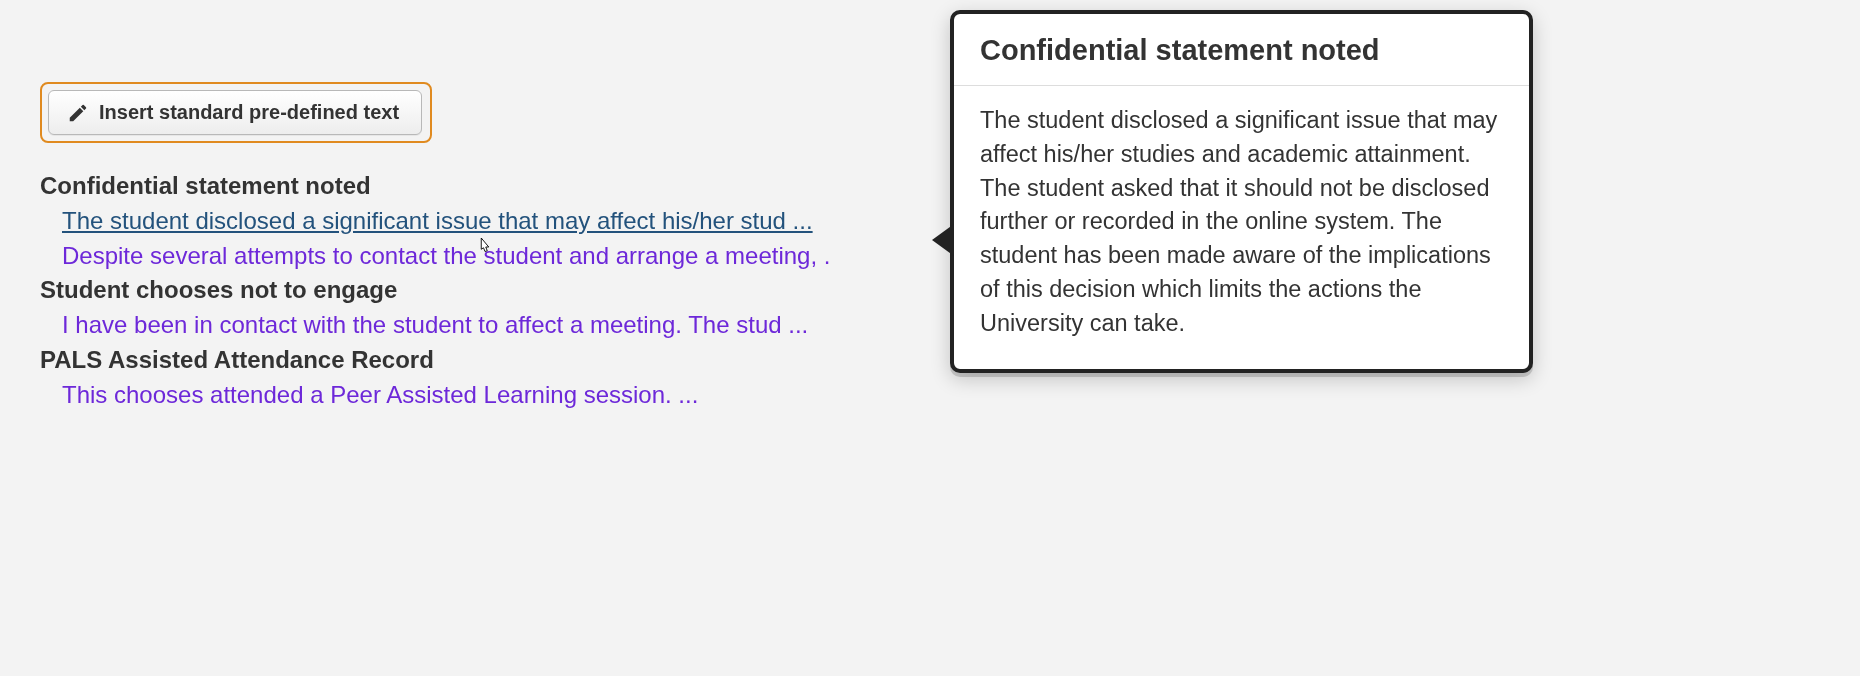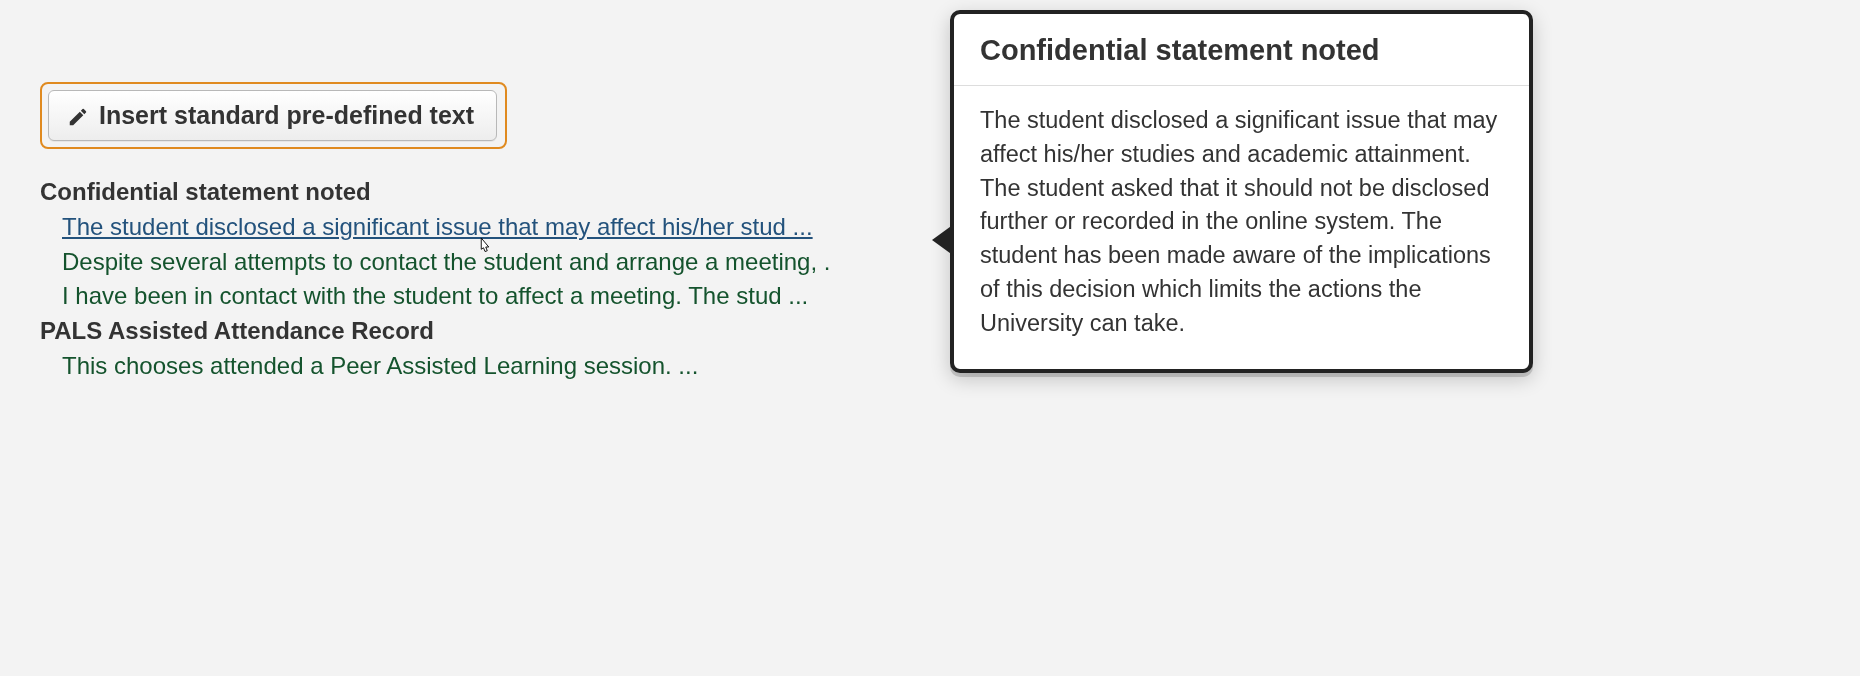--- a/index.html
+++ b/index.html
@@ -17,21 +17,21 @@
     position: absolute;
     left: 40px;
     top: 82px;
     width: 900px;
   }
   .insert-btn {
     display: inline-flex;
     align-items: center;
     gap: 10px;
     padding: 10px 22px 10px 18px;
-    font-size: 25px;
+    font-size: 20px;
     font-weight: bold;
     color: #333;
     background: linear-gradient(#ffffff, #ededed);
     border: 1px solid #b8b8b8;
     border-radius: 6px;
     cursor: pointer;
     box-shadow: 0 1px 0 rgba(0,0,0,0.05);
   }
   .highlight-frame {
     border: 2px solid #e08a1f;
@@ -47,21 +47,21 @@
   .list {
     margin-top: 26px;
     font-size: 24px;
     line-height: 1.45;
   }
   .item-title {
     font-weight: bold;
     color: #333;
   }
   .item-preview {
-    color: #14532d;
+    color: #6d28d9;
     cursor: pointer;
     margin-left: 22px;
     display: inline-block;
   }
   .item-preview.hovered {
     color: #23527c;
     text-decoration: underline;
   }
   .tooltip {
     position: absolute;
@@ -119,20 +119,21 @@
         </svg>
       </span>
       <span>Insert standard pre-defined text</span>
     </button>
   </span>
 
   <div class="list" id="list">
       <div class="item-title">Confidential statement noted</div>
       <div><a class="item-preview hovered">The student disclosed a significant issue that may affect his/her stud ...</a></div>
       <div><a class="item-preview">Despite several attempts to contact the student and arrange a meeting, .</a></div>
+      <div class="item-title">Student chooses not to engage</div>
       <div><a class="item-preview">I have been in contact with the student to affect a meeting. The stud ...</a></div>
       <div class="item-title">PALS Assisted Attendance Record</div>
       <div><a class="item-preview">This chooses attended a Peer Assisted Learning session. ...</a></div>
     </div>
 
 </div>
 
 <div class="tooltip">
   <div class="tooltip-header">Confidential statement noted</div>
   <div class="tooltip-body">The student disclosed a significant issue that may affect his/her studies and academic attainment. The student asked that it should not be disclosed further or recorded in the online system. The student has been made aware of the implications of this decision which limits the actions the University can take.</div>

